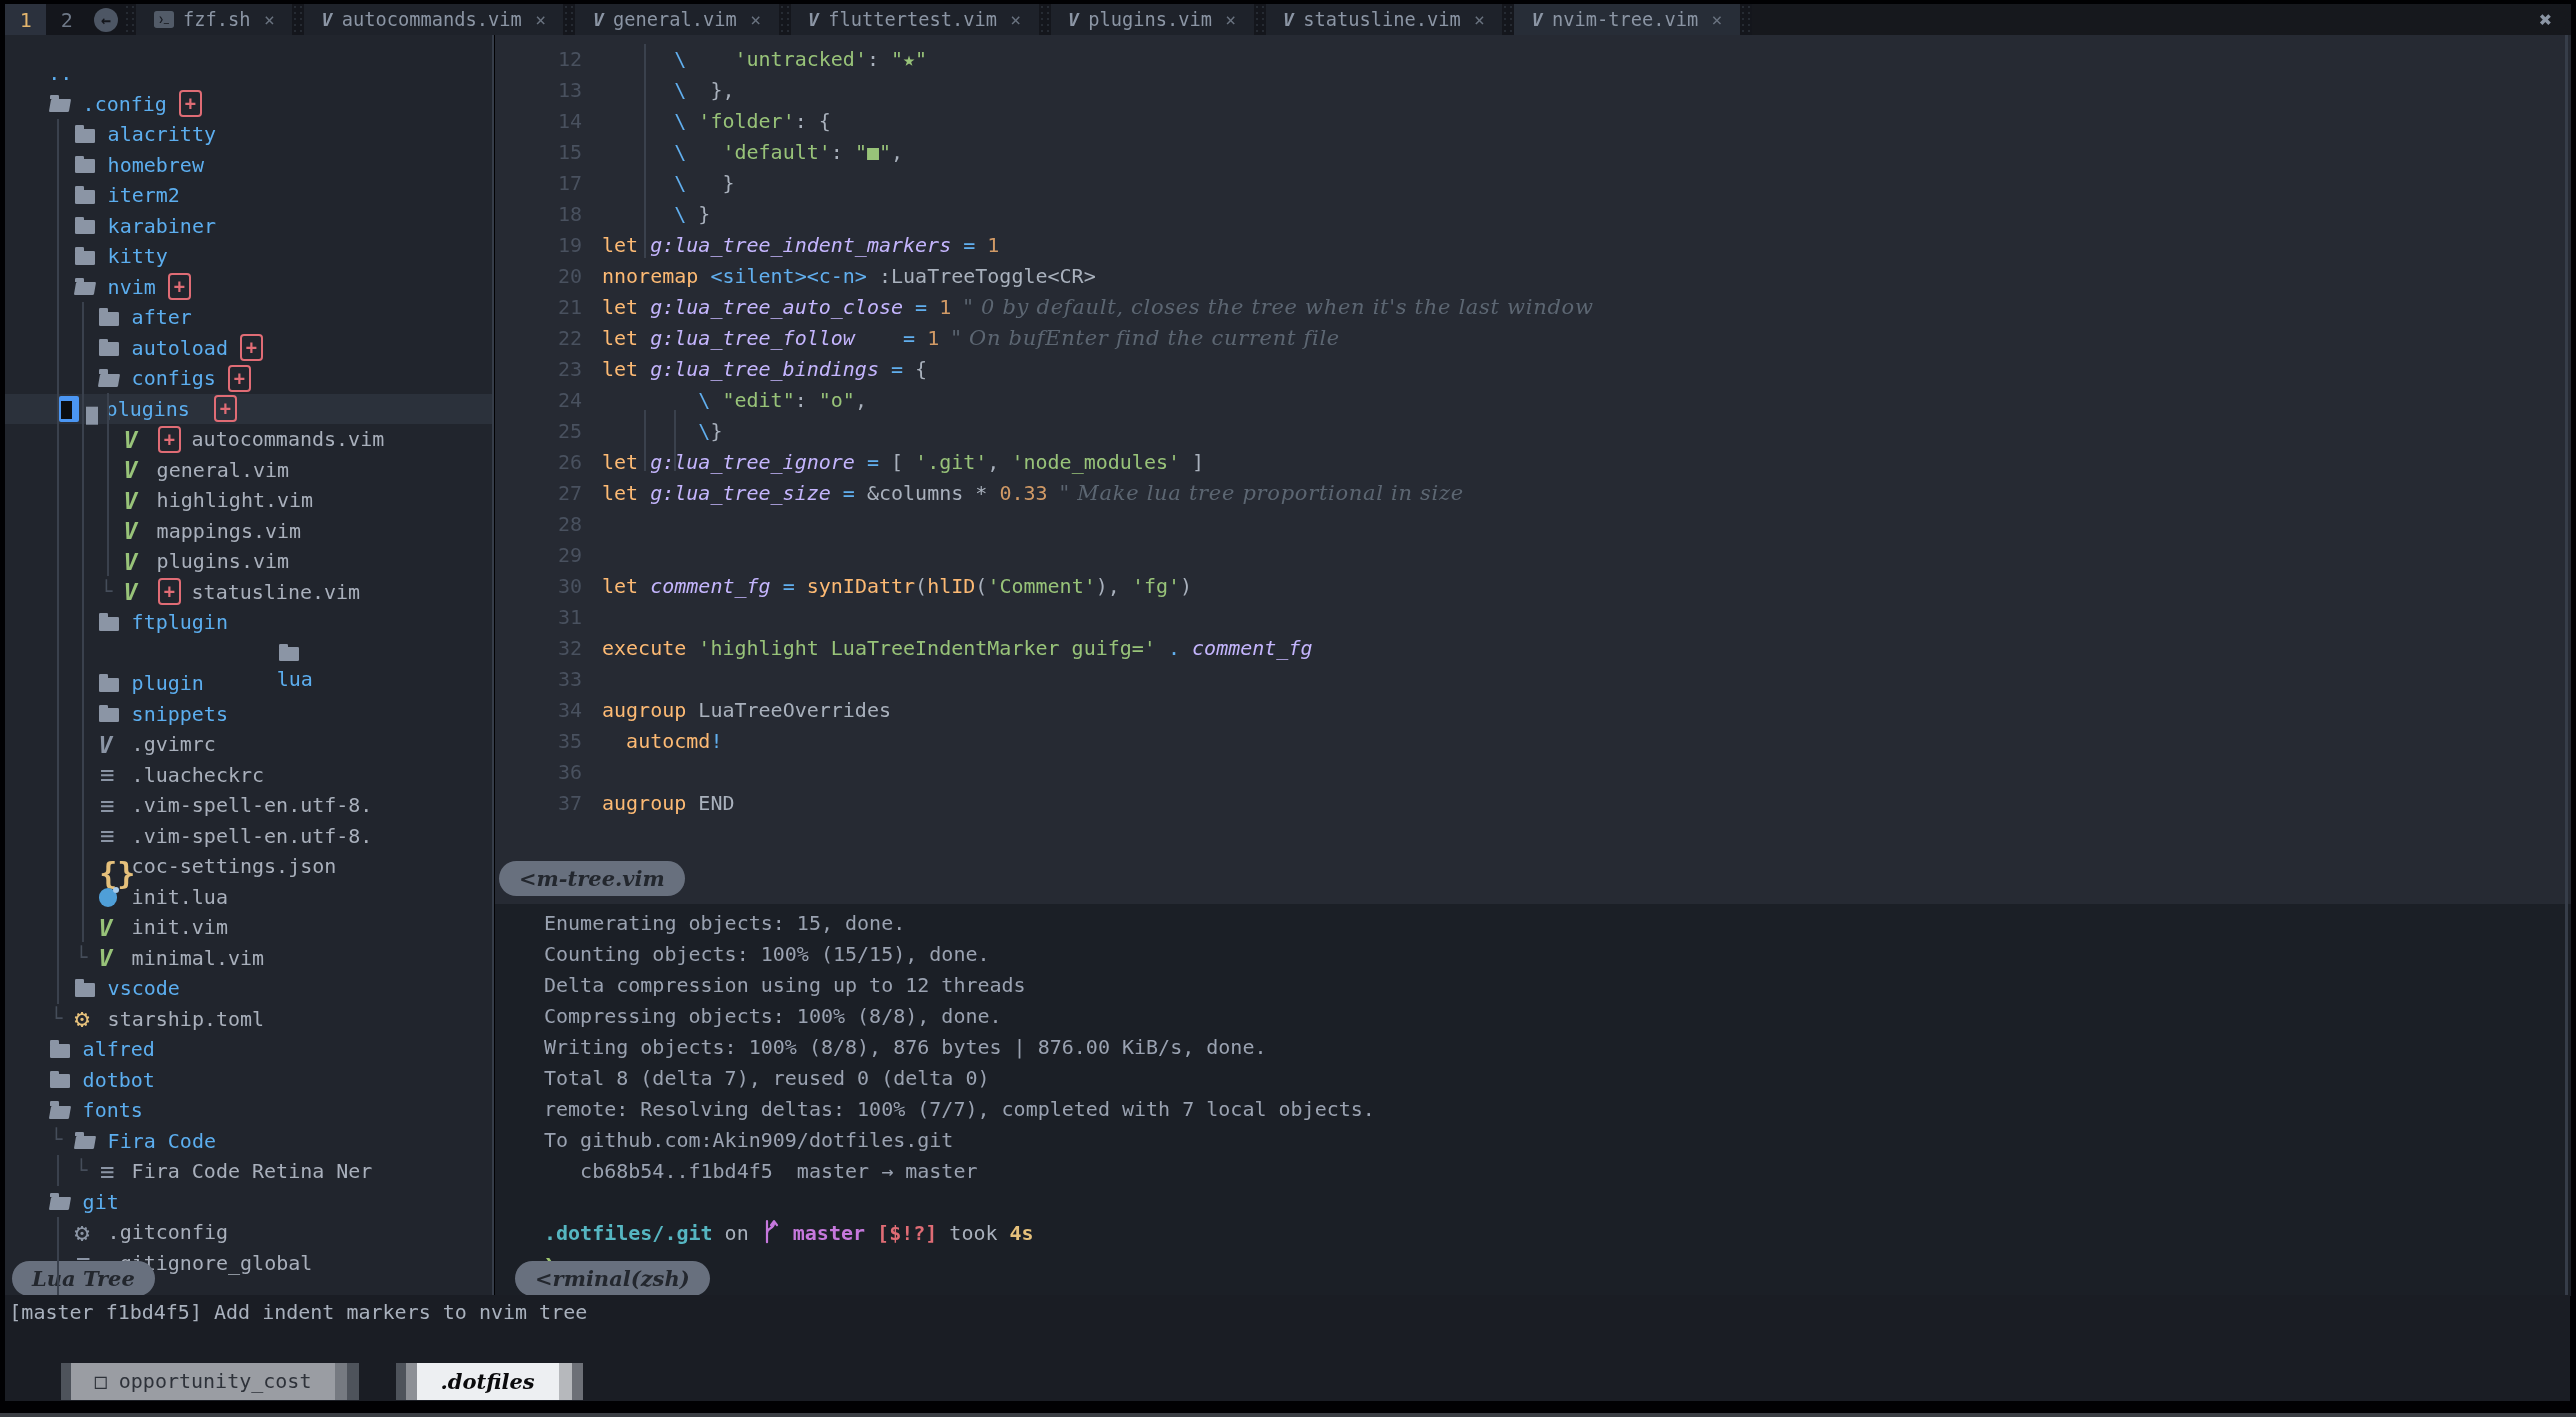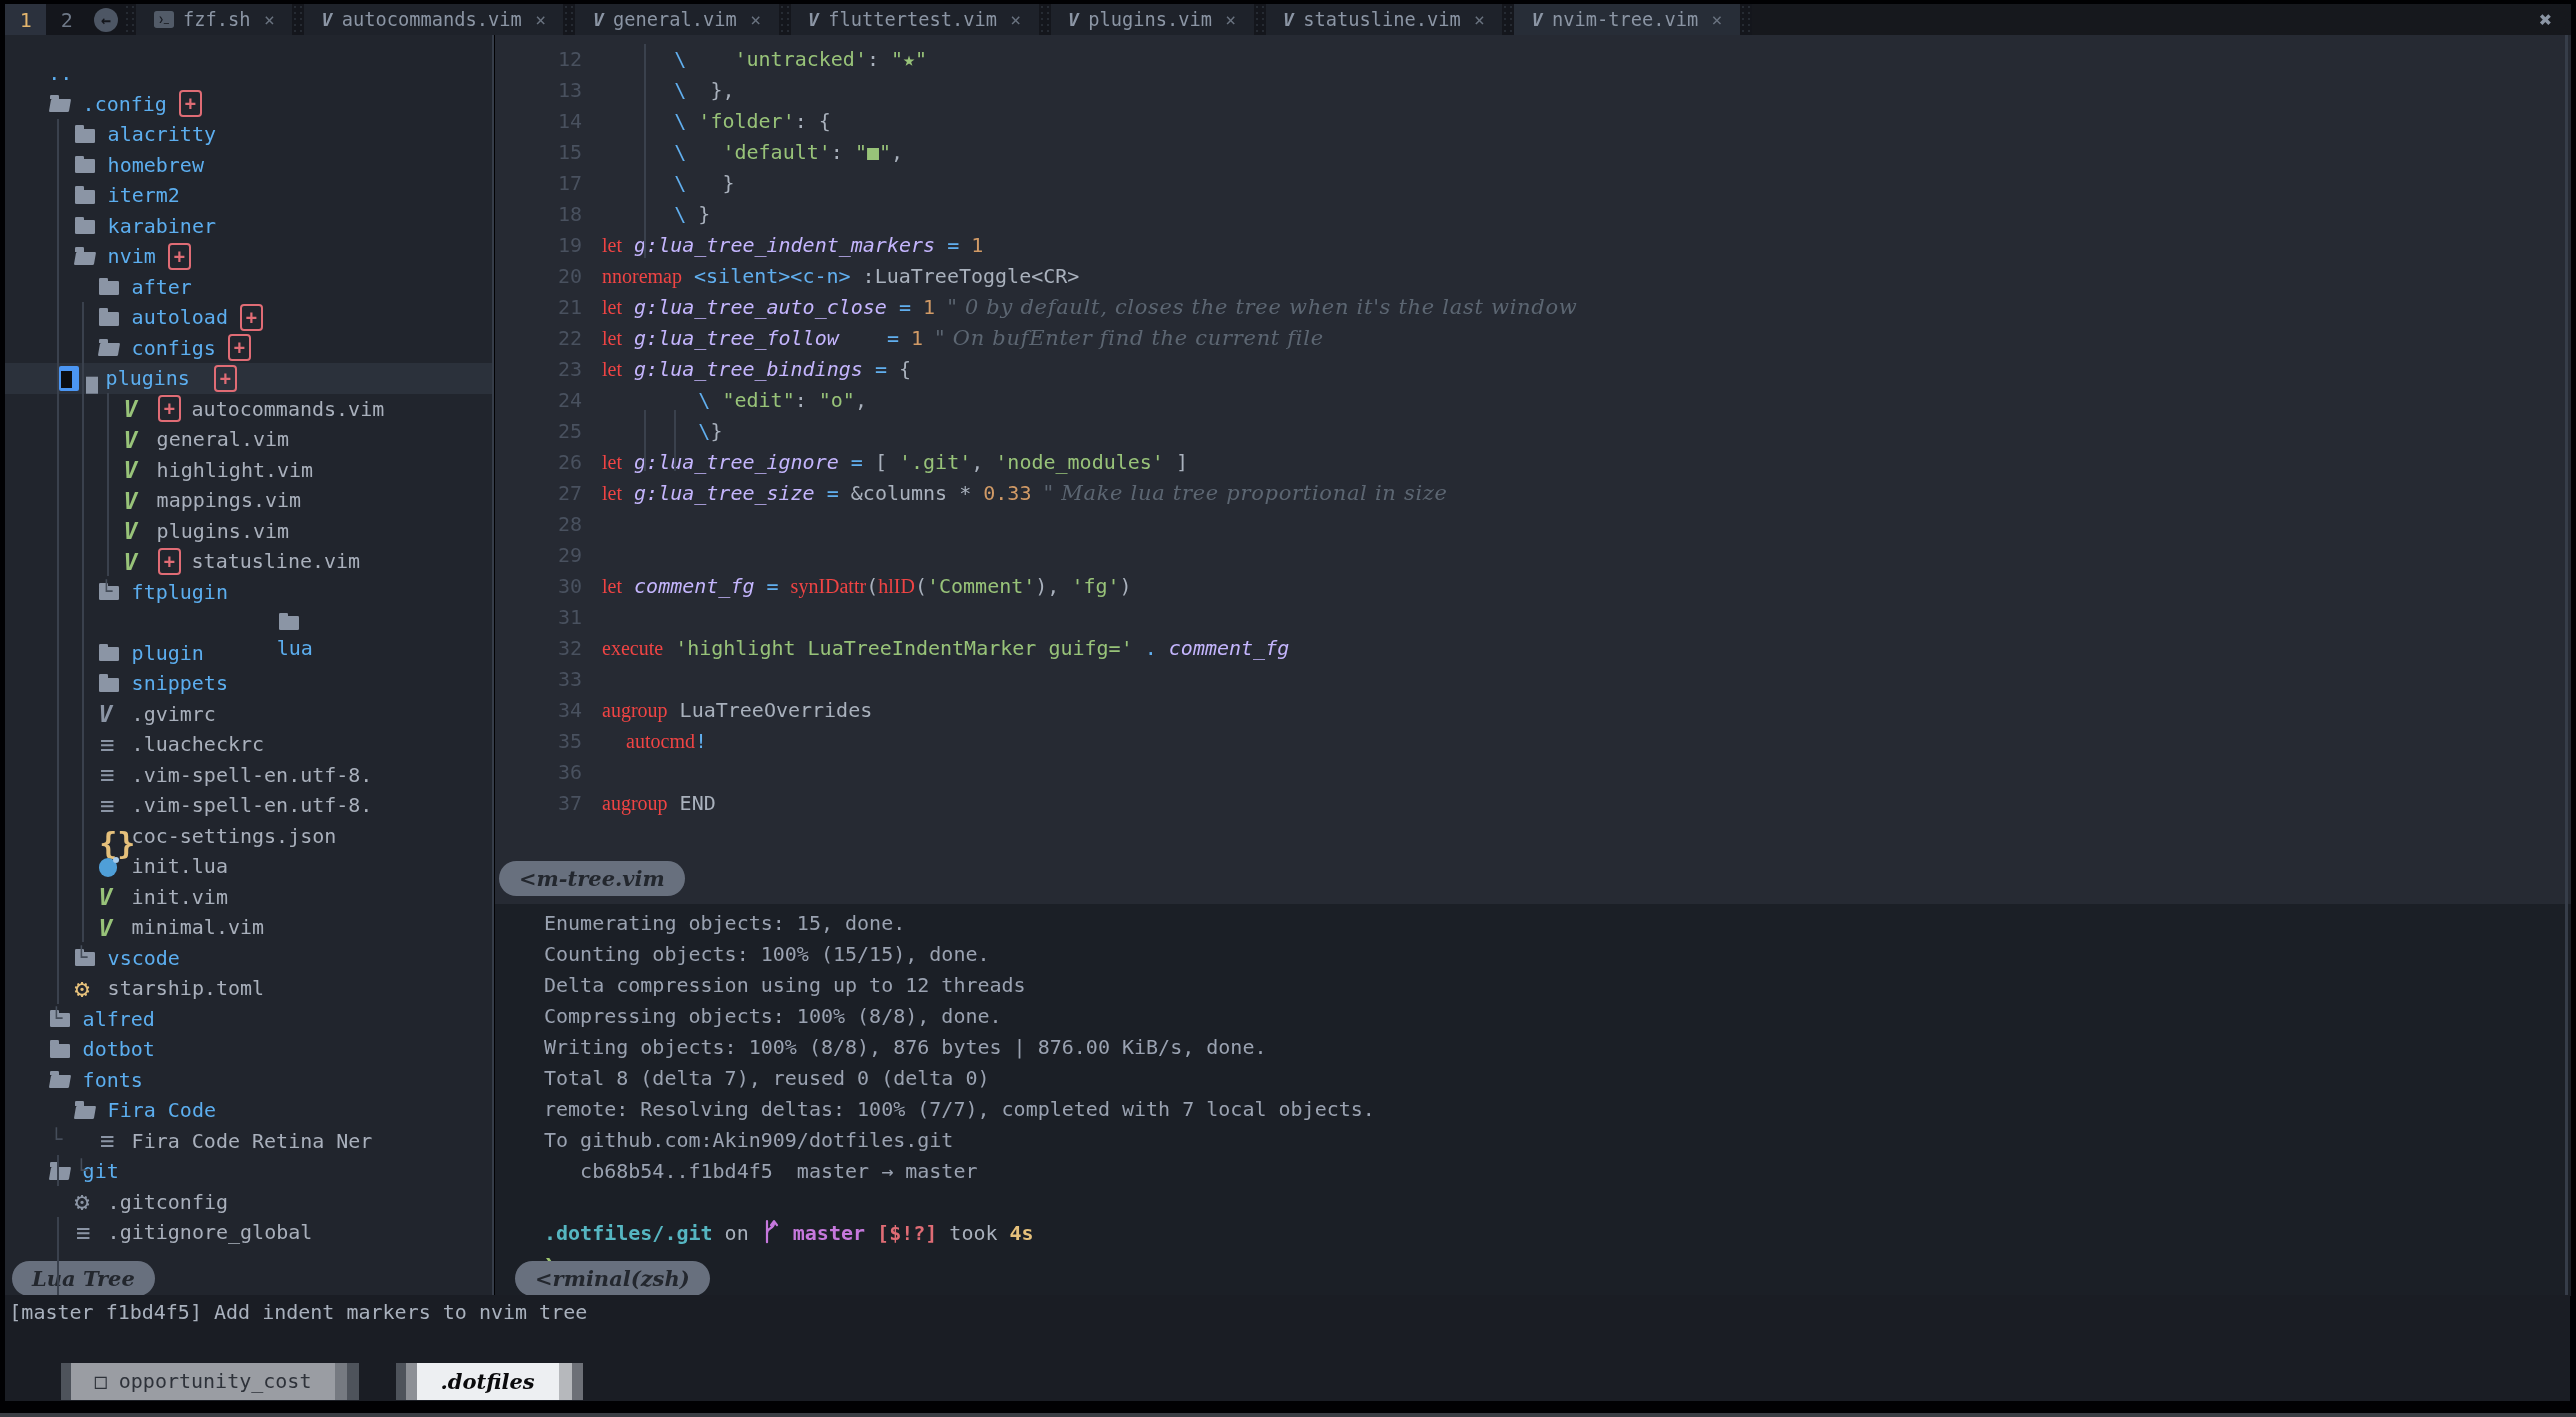--- a/index.html
+++ b/index.html
@@ -54,21 +54,21 @@
   .badge.pre{margin-left:1.3px;margin-right:10.7px;}
   .guide-v{position:absolute;width:2px;background:#3a414d;}
   .guide-c{position:absolute;height:30.5px;line-height:30.5px;font-size:20px;color:#454d5a;}
 
   
   .editor{position:absolute;left:495px;top:35px;width:2076px;height:869px;background:#262a33;overflow:hidden;}
   .codelines{position:absolute;left:0;top:8.7px;right:0;}
   .crow{display:flex;height:31px;line-height:31px;}
   .gut{flex:0 0 107px;box-sizing:border-box;padding-right:20px;text-align:right;color:#49515f;}
   .codetext{white-space:pre;}
-  .seg-p{color:#a9b1bd;} .seg-k{color:#ef4444;font-family:Liberation Serif, serif;} .seg-v{color:#c4b5fd;font-style:italic;} .seg-b{color:#61afef;}
+  .seg-p{color:#a9b1bd;} .seg-k{color:#fdba74;} .seg-v{color:#c4b5fd;font-style:italic;} .seg-b{color:#61afef;}
   .seg-n{color:#d19a66;} .seg-s{color:#98c379;} .seg-o{color:#e5c07b;}
   .seg-c{color:#5c6672;font-family:"DejaVu Serif",serif;font-style:italic;font-size:21px;letter-spacing:0.7px;}
   .seg-y{color:#e5c07b;font-family:"DejaVu Serif",serif;font-style:italic;font-weight:bold;font-size:21px;}
   .eguide{position:absolute;width:2px;background:#3a414d;}
 
   
   .pill{position:absolute;background:#68707e;color:#23272e;border-radius:17.4px;height:35px;line-height:35px;
         padding:0 20px;font-family:"DejaVu Serif",serif;font-style:italic;font-weight:bold;font-size:21px;white-space:pre;}
 
   
@@ -151,20 +151,21 @@
     </div>
 
   <div class="sidebar">
     <div class="rows">
         <div class="srow" style="padding-left: 43px;"><span class="slabel dir">..</span></div>
         <div class="srow" style="padding-left: 43px;"><span class="ic ic-folder open"></span><span class="slabel dir">.config</span><span class="badge">+</span></div>
         <div class="srow" style="padding-left: 68px;"><span class="ic ic-folder"></span><span class="slabel dir">alacritty</span></div>
         <div class="srow" style="padding-left: 68px;"><span class="ic ic-folder"></span><span class="slabel dir">homebrew</span></div>
         <div class="srow" style="padding-left: 68px;"><span class="ic ic-folder"></span><span class="slabel dir">iterm2</span></div>
         <div class="srow" style="padding-left: 68px;"><span class="ic ic-folder"></span><span class="slabel dir">karabiner</span></div>
+        <div class="srow" style="padding-left: 68px;"><span class="ic ic-folder"></span><span class="slabel dir">kitty</span></div>
         <div class="srow" style="padding-left: 68px;"><span class="ic ic-folder open"></span><span class="slabel dir">nvim</span><span class="badge">+</span></div>
         <div class="srow" style="padding-left: 92px;"><span class="ic ic-folder"></span><span class="slabel dir">after</span></div>
         <div class="srow" style="padding-left: 92px;"><span class="ic ic-folder"></span><span class="slabel dir">autoload</span><span class="badge">+</span></div>
         <div class="srow" style="padding-left: 92px;"><span class="ic ic-folder open"></span><span class="slabel dir">configs</span><span class="badge">+</span></div>
         <div class="srow sel" style="padding-left: 54px; gap: 12px;"><span class="ic ic-cursorfolder"></span><span class="slabel dir">plugins</span><span class="badge">+</span></div>
         <div class="srow" style="padding-left: 117px;"><span class="ic ic-vim"></span><span class="badge pre">+</span><span class="slabel file">autocommands.vim</span></div>
         <div class="srow" style="padding-left: 117px;"><span class="ic ic-vim"></span><span class="slabel file">general.vim</span></div>
         <div class="srow" style="padding-left: 117px;"><span class="ic ic-vim"></span><span class="slabel file">highlight.vim</span></div>
         <div class="srow" style="padding-left: 117px;"><span class="ic ic-vim"></span><span class="slabel file">mappings.vim</span></div>
         <div class="srow" style="padding-left: 117px;"><span class="ic ic-vim"></span><span class="slabel file">plugins.vim</span></div>

